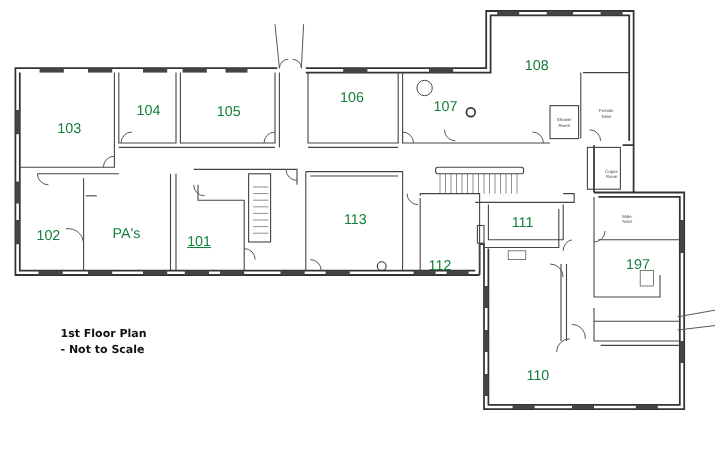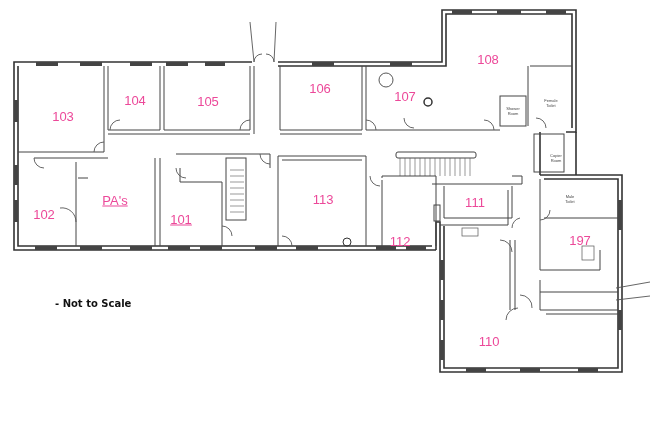--- a/index.html
+++ b/index.html
@@ -2,21 +2,21 @@
 <html><head>
 <meta charset="utf-8">
 <style>
   html, body { margin: 0; padding: 0; background: #ffffff; }
   body { width: 656px; height: 424px; position: relative; overflow: hidden; font-family: "Liberation Sans", sans-serif; }
   svg { position: absolute; left: 0; top: 0; }
   .wall { fill: none; stroke: #333; stroke-width: 1.6; }
   .wall2 { fill: none; stroke: #444; stroke-width: 1; }
   .win { fill: #444; }
   .door { fill: none; stroke: #555; stroke-width: 0.9; }
-  .room-label { position: absolute; font-family: "Liberation Sans", sans-serif; font-size: 13px; color: #ec4899; transform: translate(-50%, -50%); white-space: nowrap; }
+  .room-label { position: absolute; font-family: "Liberation Sans", sans-serif; font-size: 13px; color: #15803d; transform: translate(-50%, -50%); white-space: nowrap; }
   .small-label { position: absolute; font-family: "Liberation Sans", sans-serif; font-size: 4px; color: #444; text-align: center; line-height: 5px; transform: translate(-50%, -50%); }
   .notes { position: absolute; left: 55px; top: 296px; font-family: "DejaVu Sans", sans-serif; font-size: 10px; font-weight: bold; color: #111; line-height: 15px; }
 </style>
 </head>
 <body>
 
 <svg width="656" height="424" viewBox="0 0 656 424">
 
   <g>
     <polyline class="wall" points="252,62 14,62 14,250 436,250"></polyline>
@@ -177,28 +177,29 @@
   </g>
 </svg>
 
 <div class="room-label" style="left:63px; top:116px;">103</div>
 <div class="room-label" style="left:135px; top:100px;">104</div>
 <div class="room-label" style="left:208px; top:101px;">105</div>
 <div class="room-label" style="left:320px; top:88px;">106</div>
 <div class="room-label" style="left:405px; top:96px;">107</div>
 <div class="room-label" style="left:488px; top:59px;">108</div>
 <div class="room-label" style="left:44px; top:214px;">102</div>
-<div class="room-label" style="left:115px; top:200px;text-decoration:underline;">PA's</div>
+<div class="room-label" style="left:115px; top:212px;">PA's</div>
 <div class="room-label" style="left:181px; top:219px;text-decoration:underline;">101</div>
 <div class="room-label" style="left:323px; top:199px;">113</div>
 <div class="room-label" style="left:400px; top:222px;margin-top:19px;">112</div>
 <div class="room-label" style="left:475px; top:202px;">111</div>
 <div class="room-label" style="left:580px; top:240px;">197</div>
 <div class="room-label" style="left:489px; top:341px;">110</div>
 
 <div class="small-label" style="left:513px; top:111px; width:16px;">Shower Room</div>
 <div class="small-label" style="left:551px; top:103px; width:18px;">Female Toilet</div>
 <div class="small-label" style="left:556px; top:158px; width:16px;">Copier Room</div>
 <div class="small-label" style="left:570px; top:199px; width:16px;">Male Toilet</div>
 
 <div class="notes">
+  <div>1st Floor Plan</div>
   <div>- Not to Scale</div>
 </div>
 
 </body></html>

